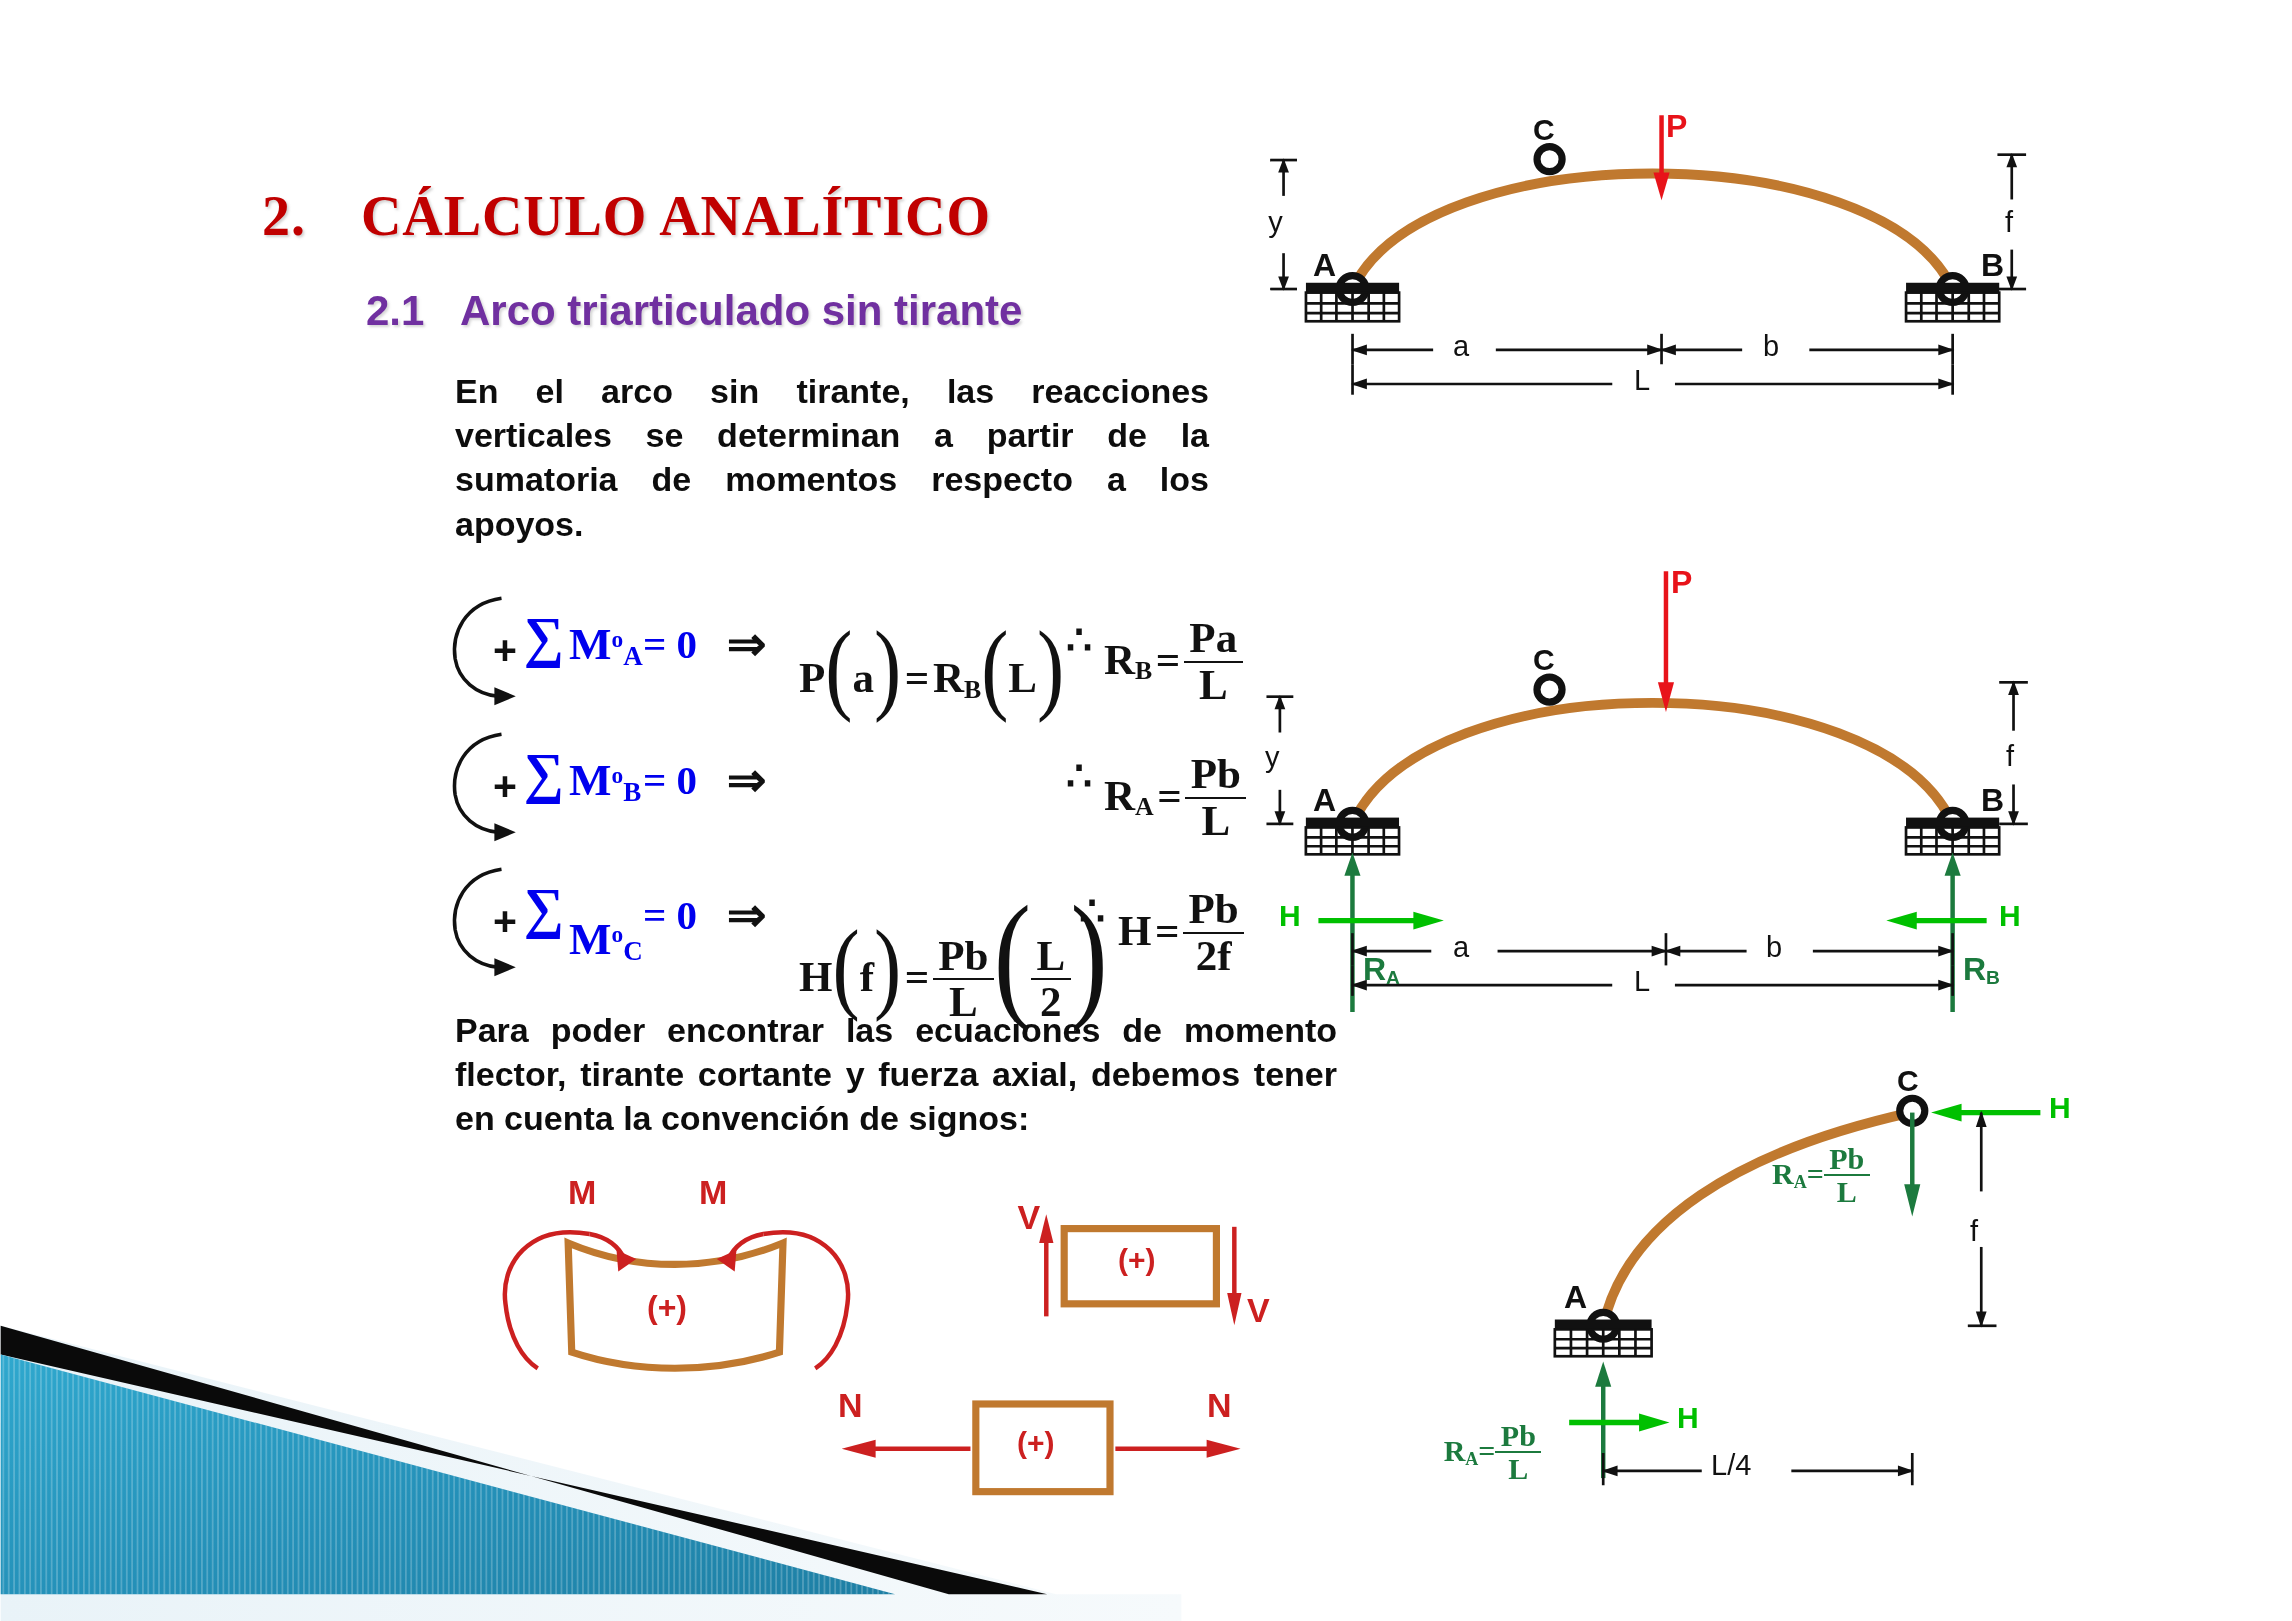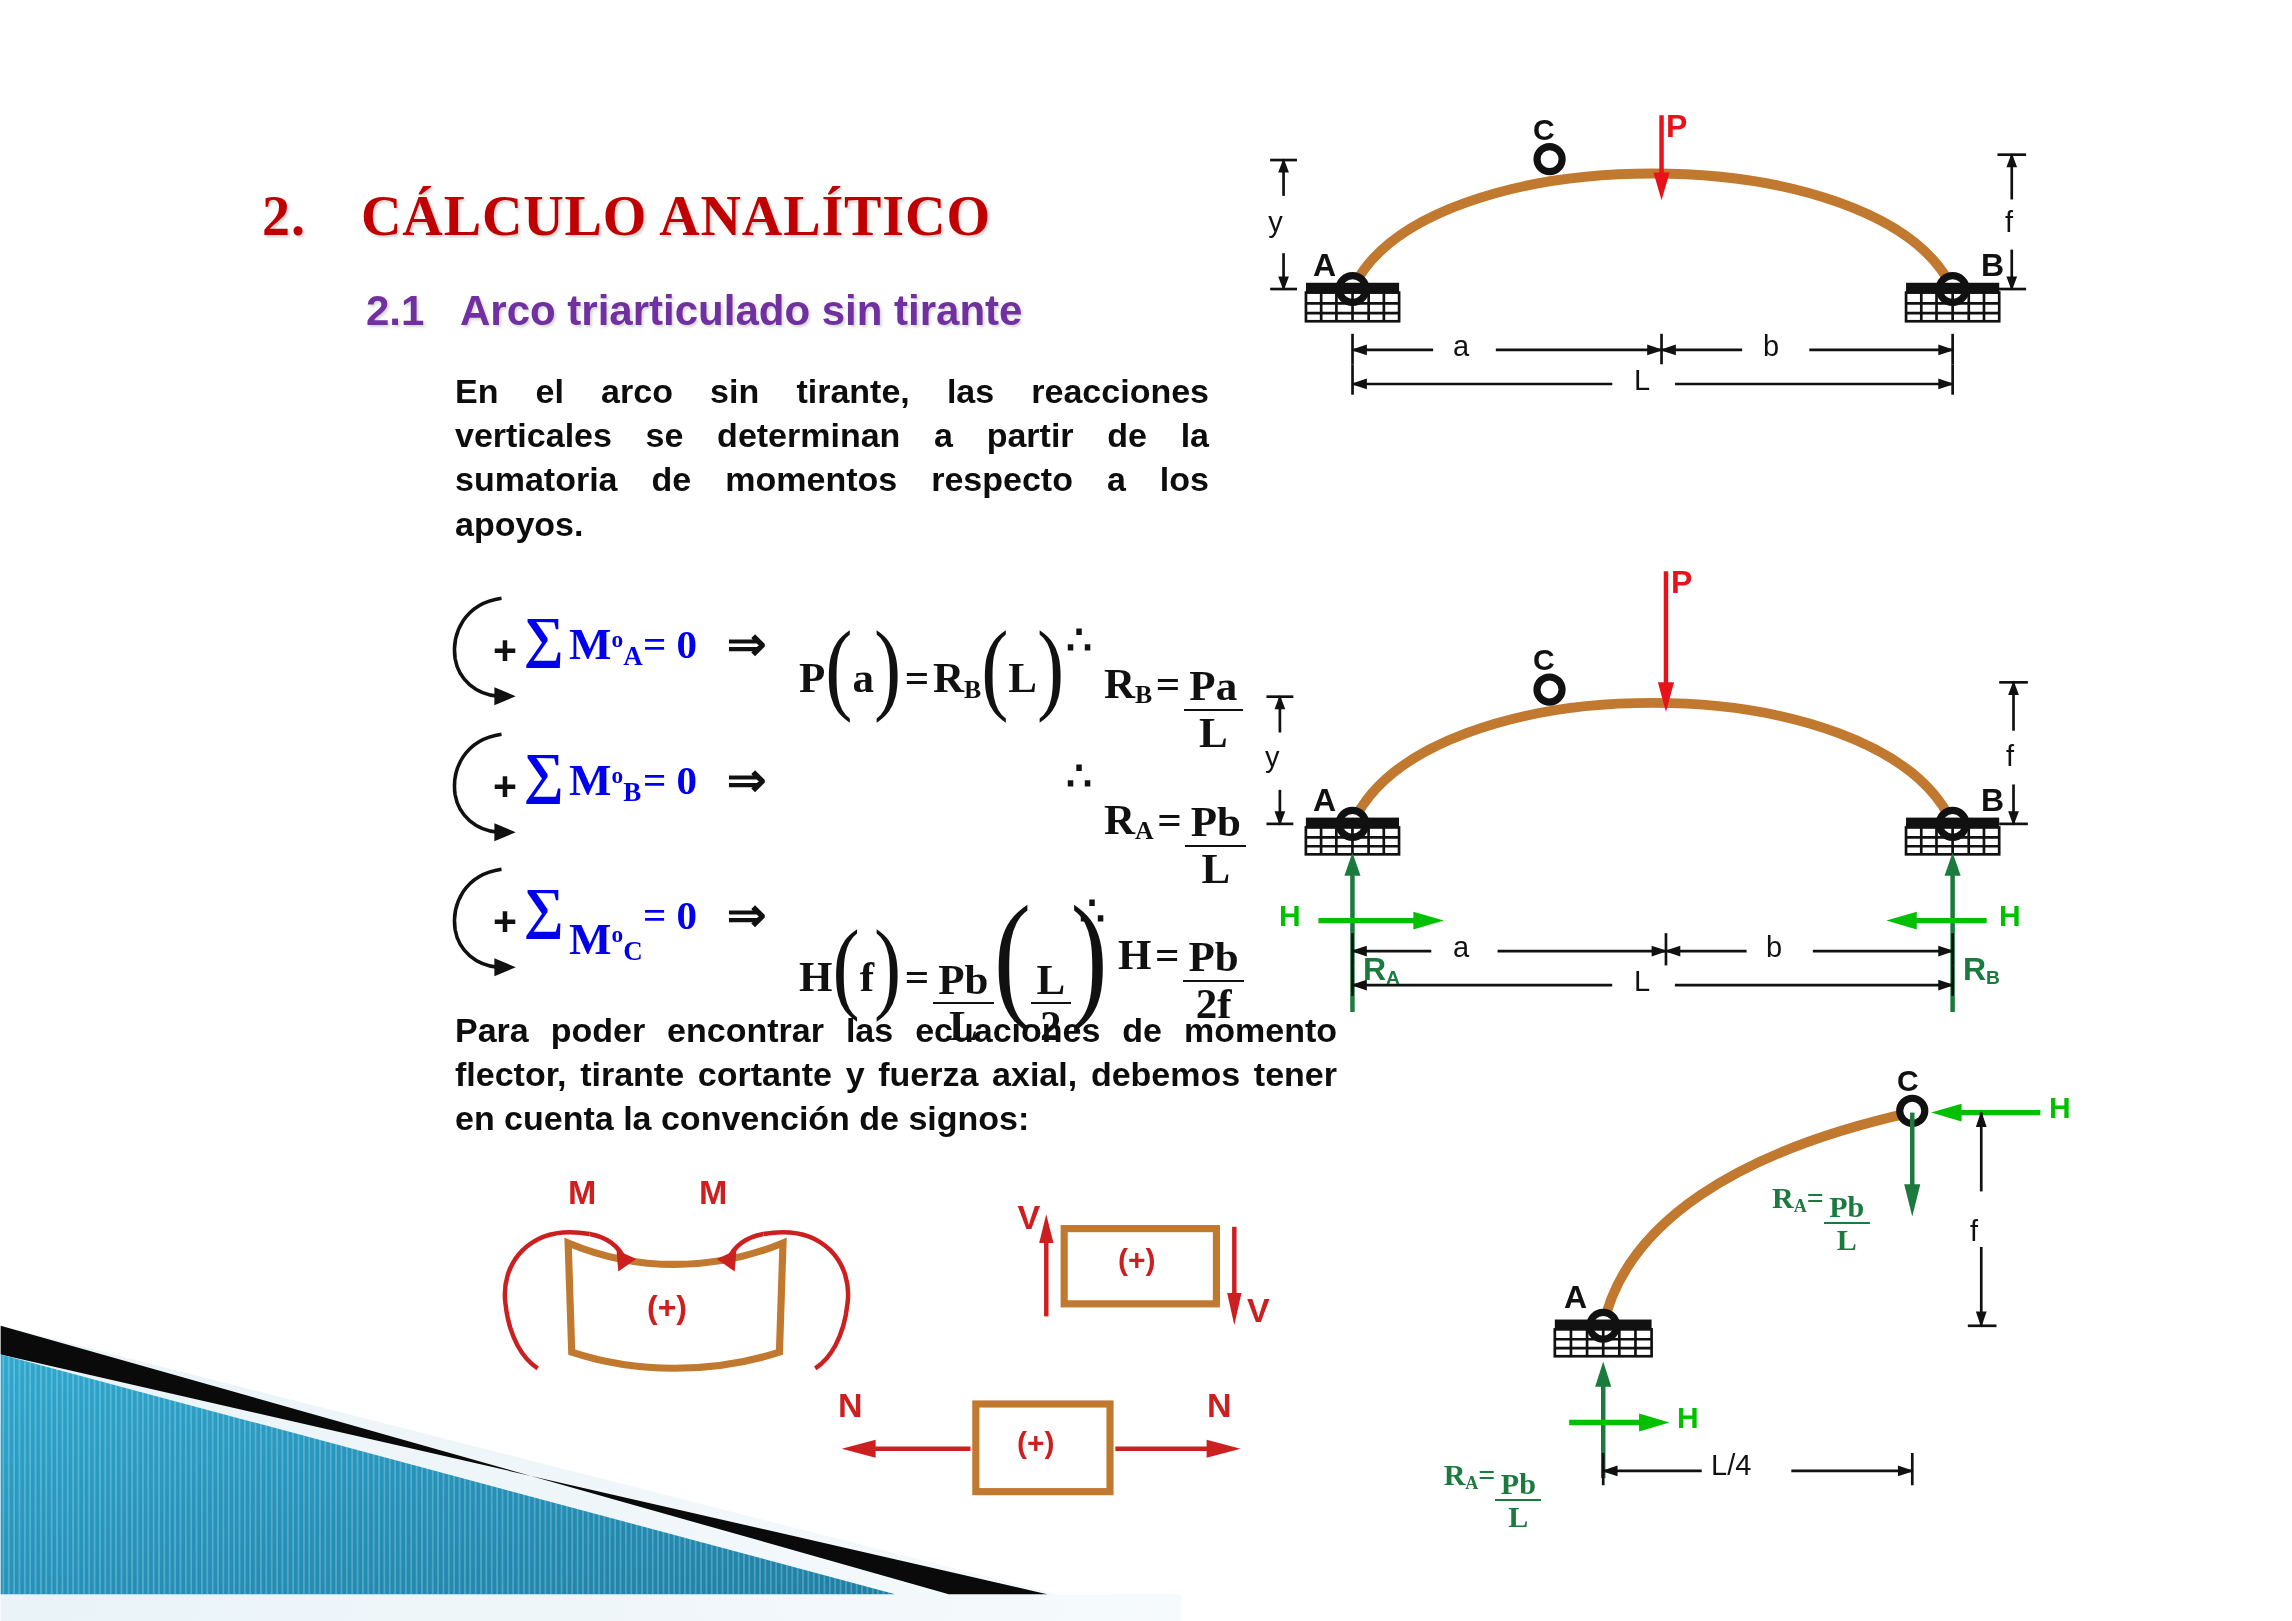--- a/index.html
+++ b/index.html
@@ -25,21 +25,21 @@
   .eqrow{font-family:"Liberation Serif",serif;}
   .curvearrow{position:absolute;left:0;top:0;}
   .eq-txt{position:absolute;font-weight:bold;white-space:nowrap;}
   .plus{font-size:41px;color:#111;font-family:"Liberation Sans",sans-serif;}
   .sum{font-size:56px;color:#0000EE;font-family:"Liberation Serif",serif;line-height:1;}
   .blue{color:#0000EE;}
   .blk{color:#111;}
   sub{font-size:.60em;vertical-align:-.22em;}
   sup{font-size:.52em;vertical-align:.50em;}
   .frac{display:inline-block;text-align:center;vertical-align:middle;
-        line-height:1.04;position:relative;top:-1.8px;margin-top:48px;}
+        line-height:1.04;position:relative;top:-1.8px;}
   .frac .num{display:block;padding:0 5.4px;}
   .frac .den{display:block;border-top:2.7px solid currentColor;padding:0 5.4px;}
   .paren{display:inline-block;font-size:1.9em;font-weight:normal;
          transform:scaleY(1.25);position:relative;top:1.8px;}
   
   .lab{position:absolute;font-weight:bold;white-space:nowrap;}
   .lab-blk{color:#111;}
   .lab-red{color:#E8131A;}
   .lab-grn{color:#1C7A3E;}
   .lab-grnbright{color:#00C000;}

